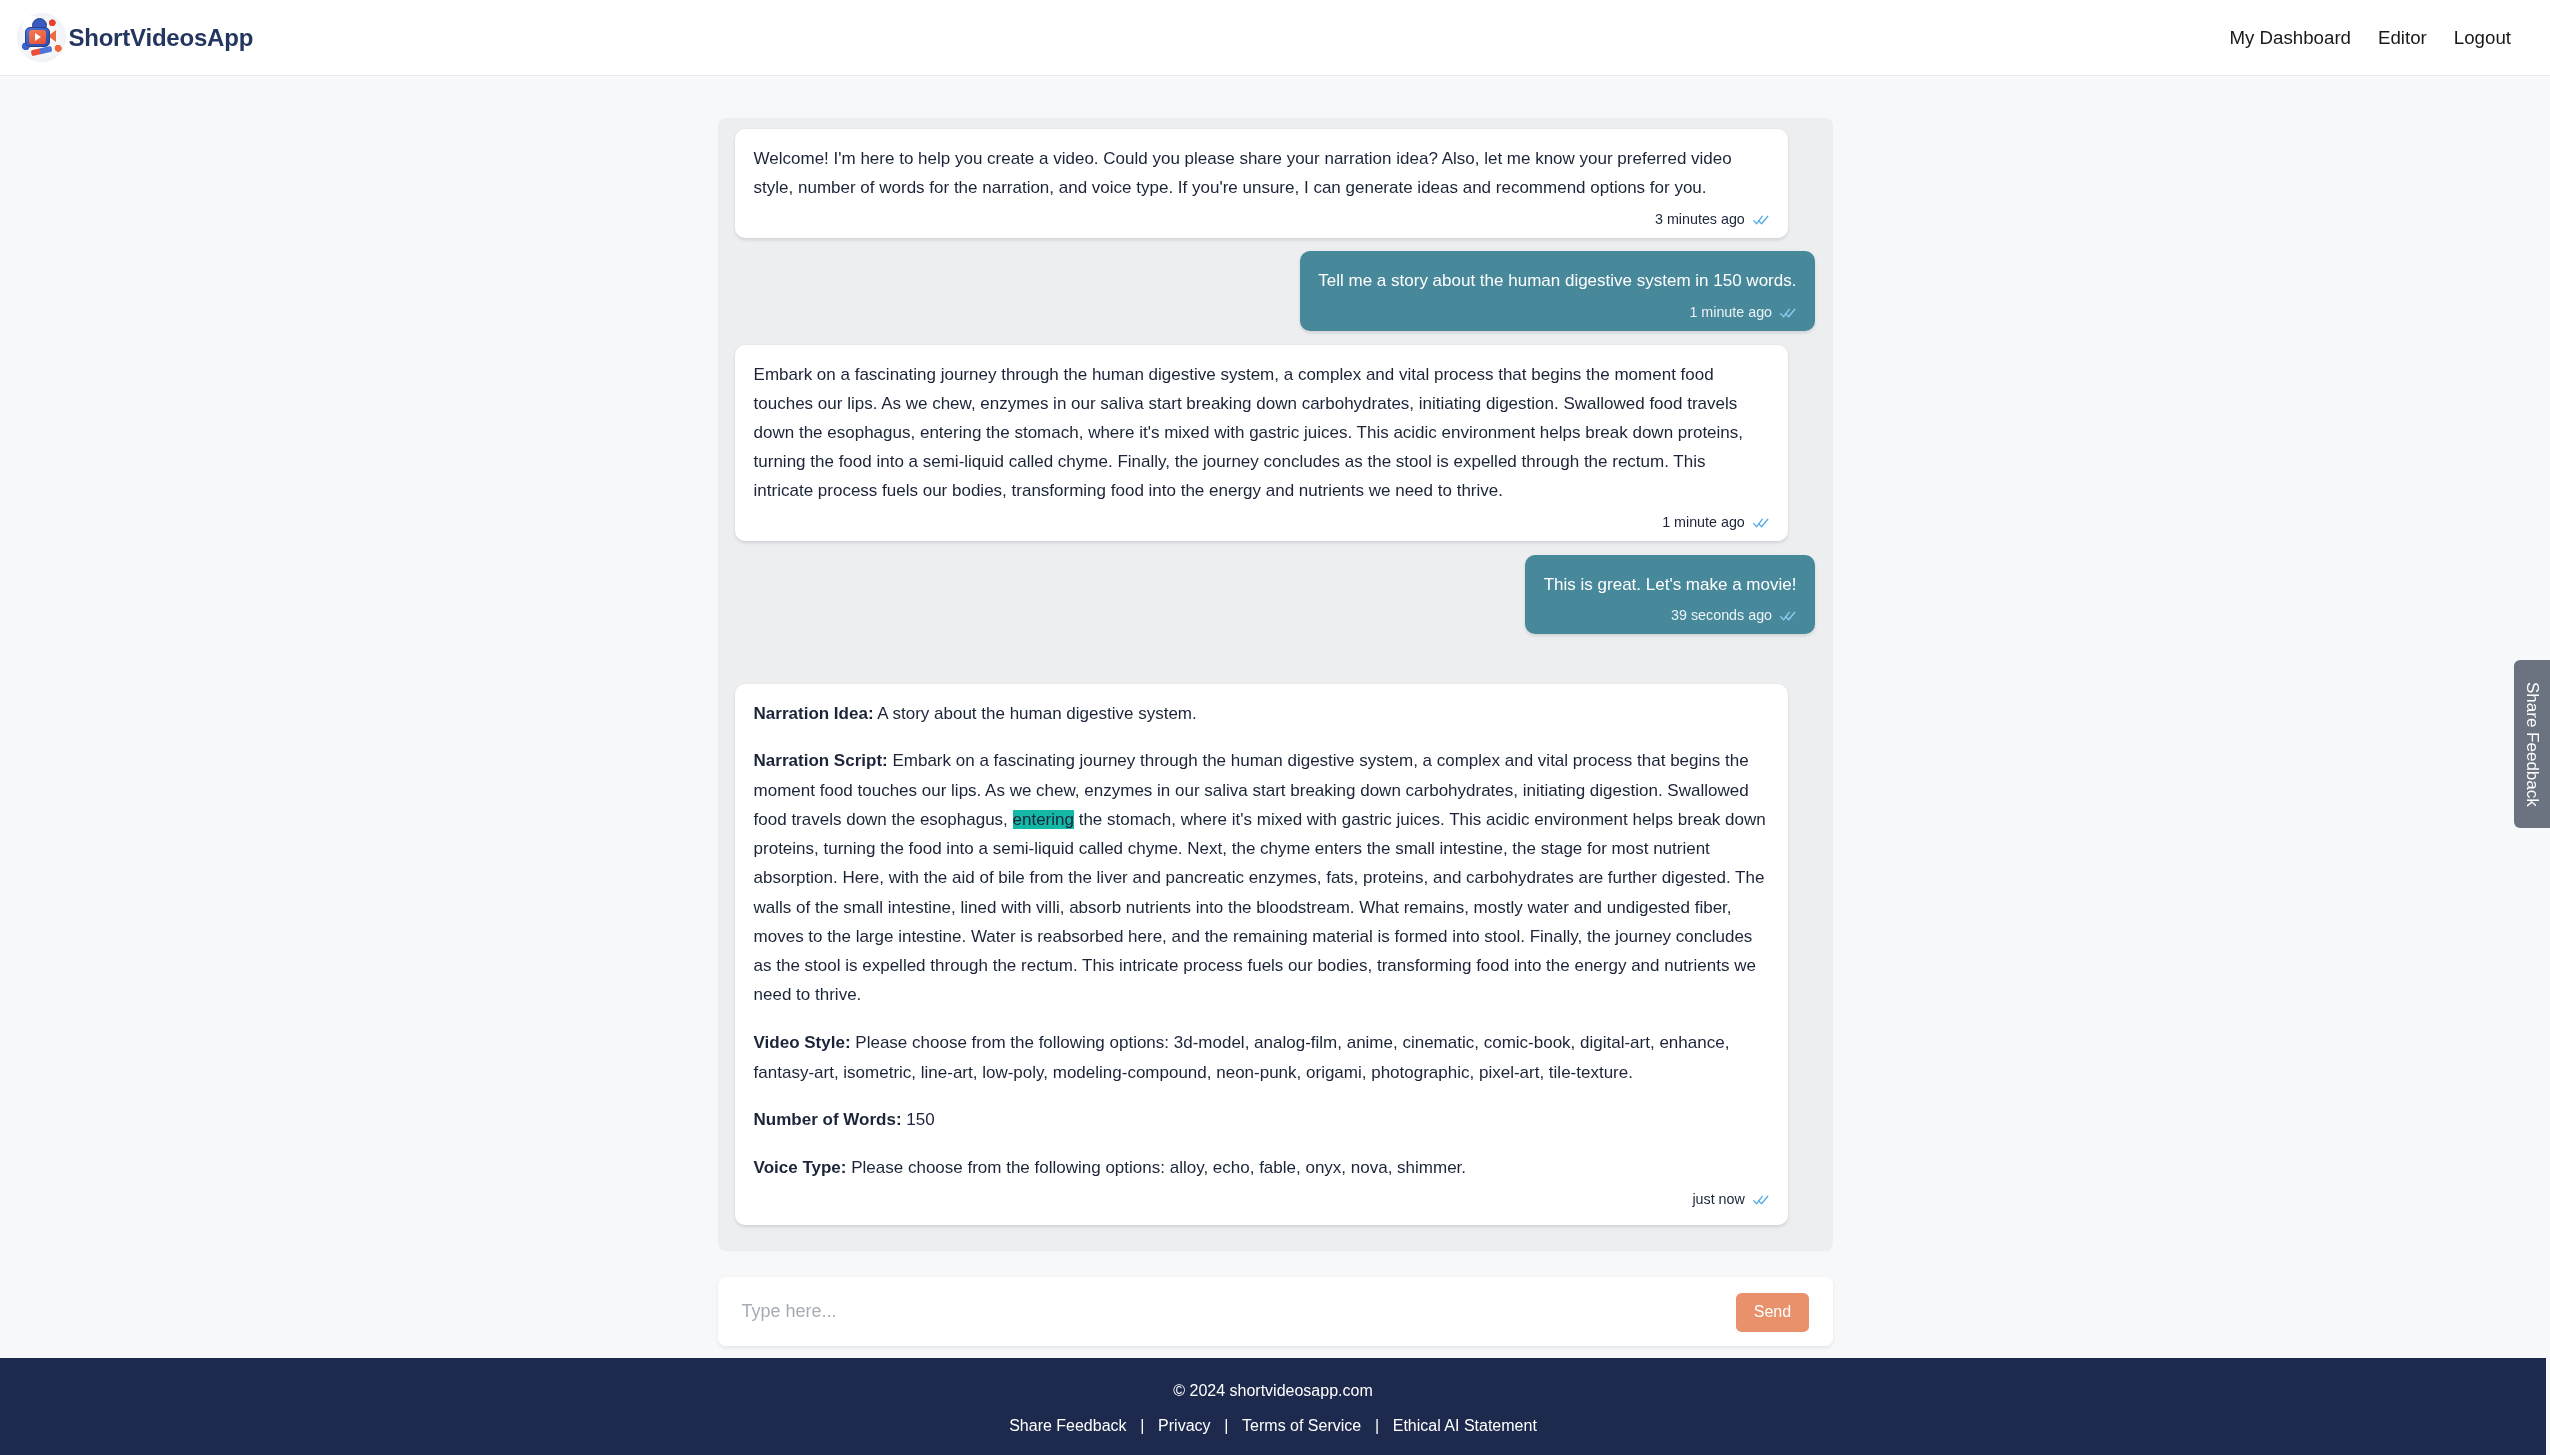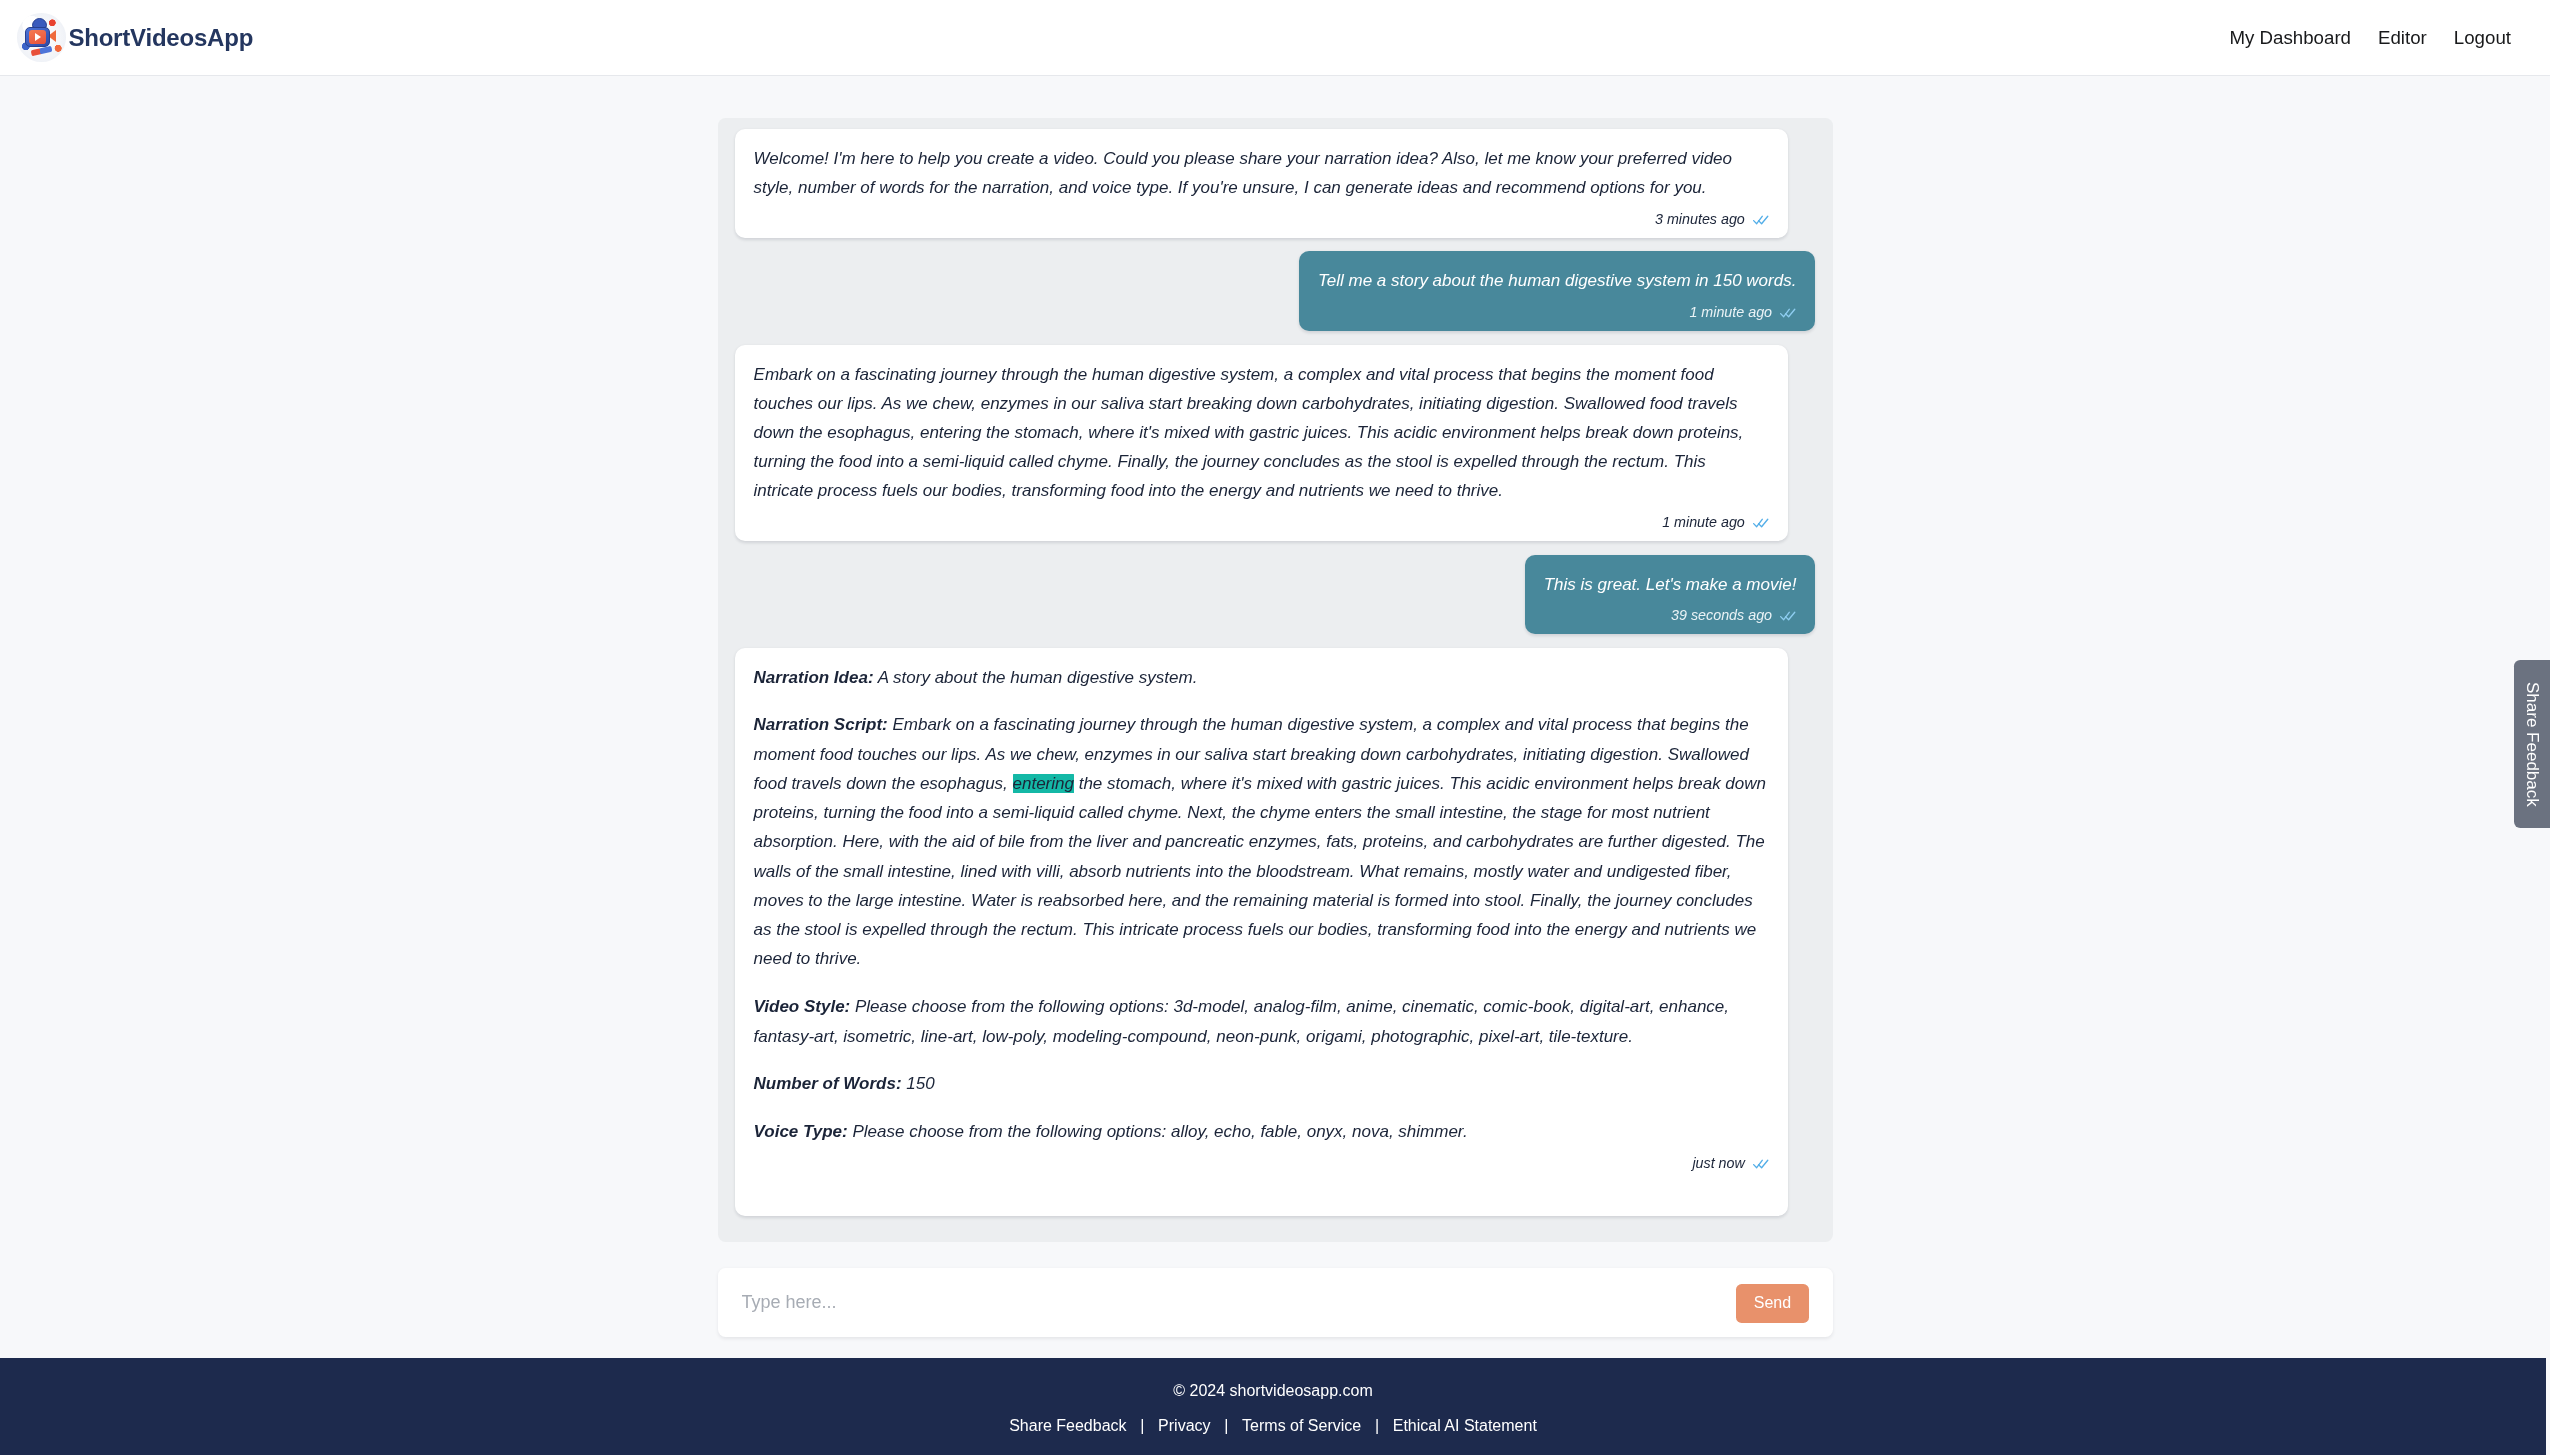--- a/index.html
+++ b/index.html
@@ -93,21 +93,21 @@
     display: flex;
     flex-direction: column;
     align-items: center;
   }
   .chat-card {
     width: 1115px;
     background: #eceef0;
     border-radius: 7.5px;
     padding: 11.2px 17.4px 12.5px 17.4px;
   }
-  .msg-row { display: flex; margin-bottom: 13.7px; font-style: italic; }
+  .msg-row { display: flex; margin-bottom: 13.7px; }
   .msg-row.bot { justify-content: flex-start; }
   .msg-row.user { justify-content: flex-end; }
 
   .bubble {
     border-radius: 10px;
     padding: 15px 18.7px 7.5px 18.7px;
     box-shadow: 0 1.2px 3.1px rgba(20,25,40,0.12);
     font-size: 17px;
     line-height: 1.72;
     position: relative;
@@ -143,21 +143,21 @@
   .sel {
     background: #14b8a6;
     color: #1b2438;
     border-radius: 0.6px;
   }
 
   .field { margin: 0 0 18.7px 0; }
   .field:last-of-type { margin-bottom: 0; }
   .field b { font-weight: 700; }
 
-  .tall-pad { padding-bottom: 42px; }
+  .tall-pad { padding-bottom: 15px; margin-top: 36px; }
 
   
   .composer {
     width: 1115px;
     margin-top: 26px;
     background: #ffffff;
     border-radius: 7.5px;
     box-shadow: 0 1.2px 3.7px rgba(20,25,40,0.08);
     display: flex;
     align-items: flex-end;

